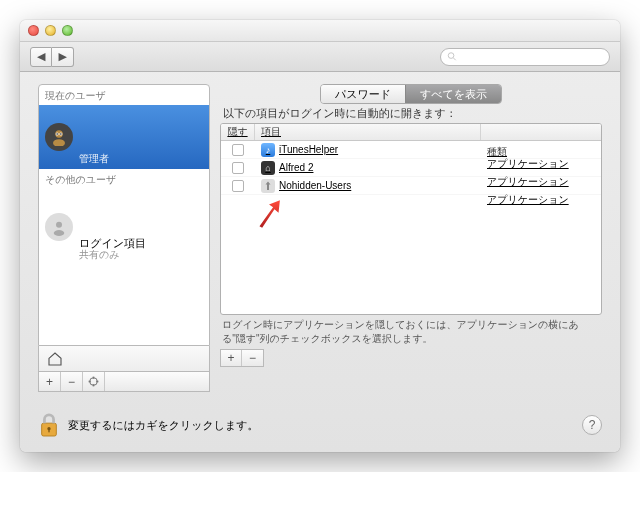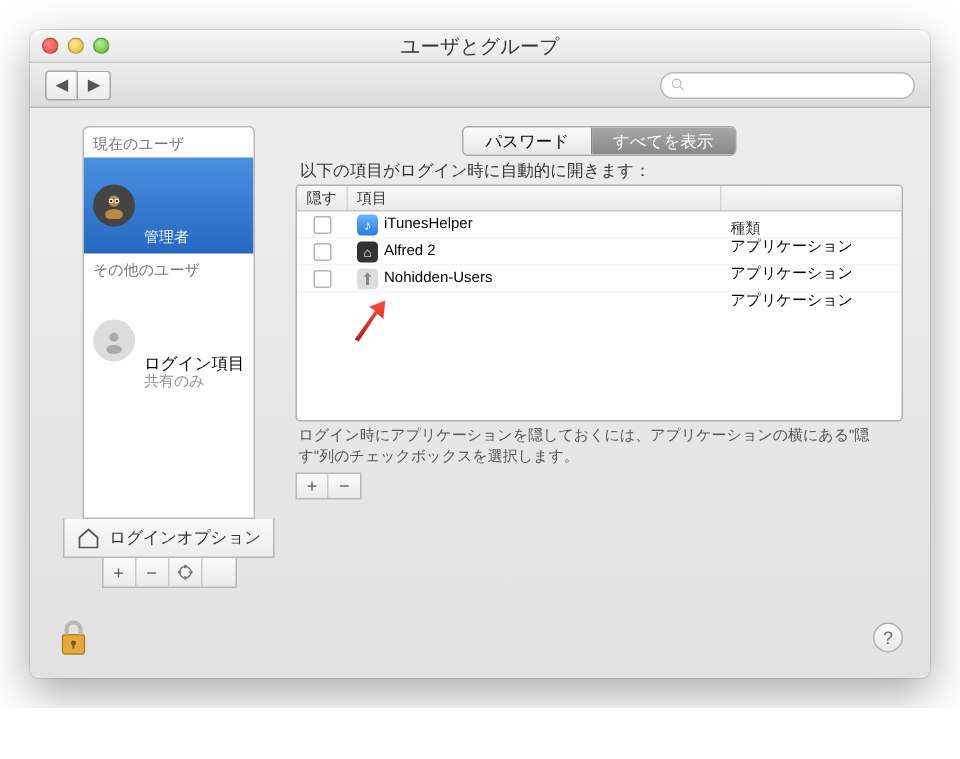--- a/index.html
+++ b/index.html
@@ -65,24 +65,23 @@
   background: #fff;
   display: flex;
   align-items: center;
   padding: 0 6px;
   gap: 4px;
 }
 .search svg { width:11px; height:11px; opacity:.5; }
 .search input { border:none; outline:none; flex:1; font-size:11px; }
 .body { display:flex; padding: 12px 18px 14px 18px; gap: 10px; }
 .sidebar {
-  width: 149px;
+  width: 172px;
   display:flex;
   flex-direction:column;
-  align-items:center;
 }
 .userlist {
   background:#fff;
   border:1px solid #b9b9b9;
   border-radius:4px 4px 0 0;
   height: 262px;
   overflow:hidden;
 }
 .sect { font-size:10px; color:#777; padding:4px 6px 2px 6px; }
 .urow { display:flex; align-items:center; gap:6px; padding:4px 6px; }
@@ -115,21 +114,22 @@
 .tabwrap { display:flex; border:1px solid #a8a8a8; border-radius:4px; overflow:hidden; height:20px; }
 .tab { padding:0 14px; display:flex; align-items:center; font-size:11px; background:linear-gradient(#fcfcfc,#e6e6e6); }
 .tab.active { background: linear-gradient(#a8a8aa, #888888); color:#fff; border-left:1px solid #888; }
 .msg { font-size:11px; color:#333; padding:2px 3px; }
 .table {
   border:1px solid #b0b0b0;
   background:#fff;
   border-radius:3px;
   overflow:hidden;
   position:relative;
-  height:158px;
+  height:192px;
+  text-decoration:underline;
 }
 .thead { display:flex; background:linear-gradient(#f8f8f8,#eaeaea); border-bottom:1px solid #c8c8c8; height:17px; }
 .th, .td { font-size:10px; display:flex; align-items:center; }
 .th { color:#333; border-right:1px solid #d4d4d4; padding:0 6px; }
 .col-hide { width:34px; justify-content:center; padding:0; }
 .col-item { flex:1; }
 .col-kind { width:120px;margin-top:28px; }
 .tr { display:flex; height:18px; border-bottom:1px solid #f6f6f6; align-items:center; }
 .td { padding:0 6px; gap:4px; }
 .chk { width:12px; height:12px; border:1px solid #b4b4b4; border-radius:2px; background:#fff; }
@@ -160,21 +160,20 @@
 <body>
 
 <div class="window">
 
   <div class="titlebar">
     <div class="traffic">
       <div class="dot red"></div>
       <div class="dot yellow"></div>
       <div class="dot green"></div>
     </div>
-    <div class="title">ユーザとグループ</div>
   </div>
 
   <div class="toolbar">
     <div class="navbtns">
       <div class="tbtn">◀</div>
       <div class="tbtn">▶</div>
     </div>
     <div class="search">
       <svg viewBox="0 0 16 16">
           <circle cx="6.5" cy="6.5" r="4.5" fill="none" stroke="#777" stroke-width="1.3"></circle>
@@ -215,21 +214,20 @@
           <div class="namecol">
             <span>ログイン項目</span>
             <span class="sub">共有のみ</span>
           </div>
         </div>
       </div>
       <div class="loginopt">
         <svg width="16" height="16" viewBox="0 0 24 24">
             <path d="M3 11 L12 3 L21 11 V21 H3 Z" fill="none" stroke="#555" stroke-width="1.7"></path>
           </svg>
-        <span>ログインオプション</span>
       </div>
       <div class="plusminus">
         <div>+</div>
         <div>−</div>
         <div>
             <svg width="13" height="13" viewBox="0 0 24 24">
               <circle cx="12" cy="12" r="7" fill="none" stroke="#777" stroke-width="1.8"></circle>
               <rect x="10.5" y="3" width="3" height="4" fill="#777"></rect>
               <rect x="10.5" y="17" width="3" height="4" fill="#777"></rect>
               <rect x="3" y="10.5" width="4" height="3" fill="#777"></rect>
@@ -312,15 +310,16 @@
     </div>
   </div>
 
   <div class="footer">
     <svg class="lock" viewBox="0 0 24 28">
       <rect x="4" y="12" width="16" height="14" rx="2" fill="#e7a93d" stroke="#b57f1f"></rect>
       <path d="M7 12 V8 a5 5 0 0 1 10 0 V12" fill="none" stroke="#b9b9b9" stroke-width="3"></path>
       <circle cx="12" cy="18" r="1.8" fill="#7a5412"></circle>
       <rect x="11.3" y="18" width="1.4" height="4" fill="#7a5412"></rect>
     </svg>
+    <span>変更するにはカギをクリックします。</span>
     <div class="help">?</div>
   </div>
 </div>
 
 </body></html>

